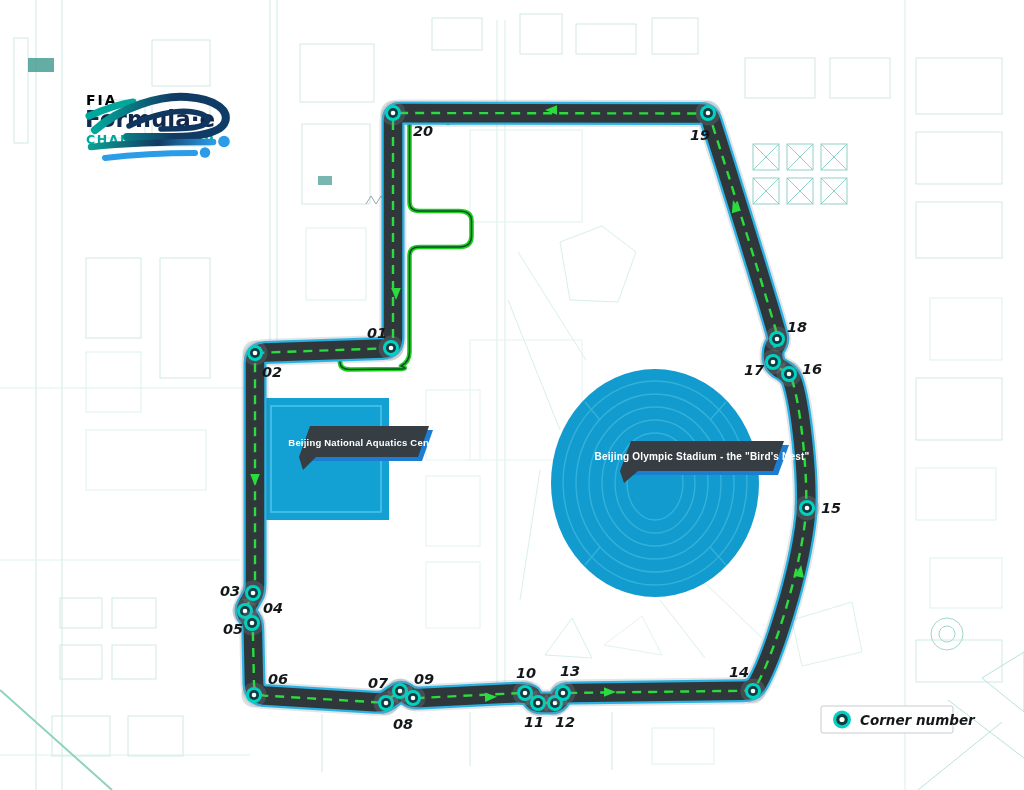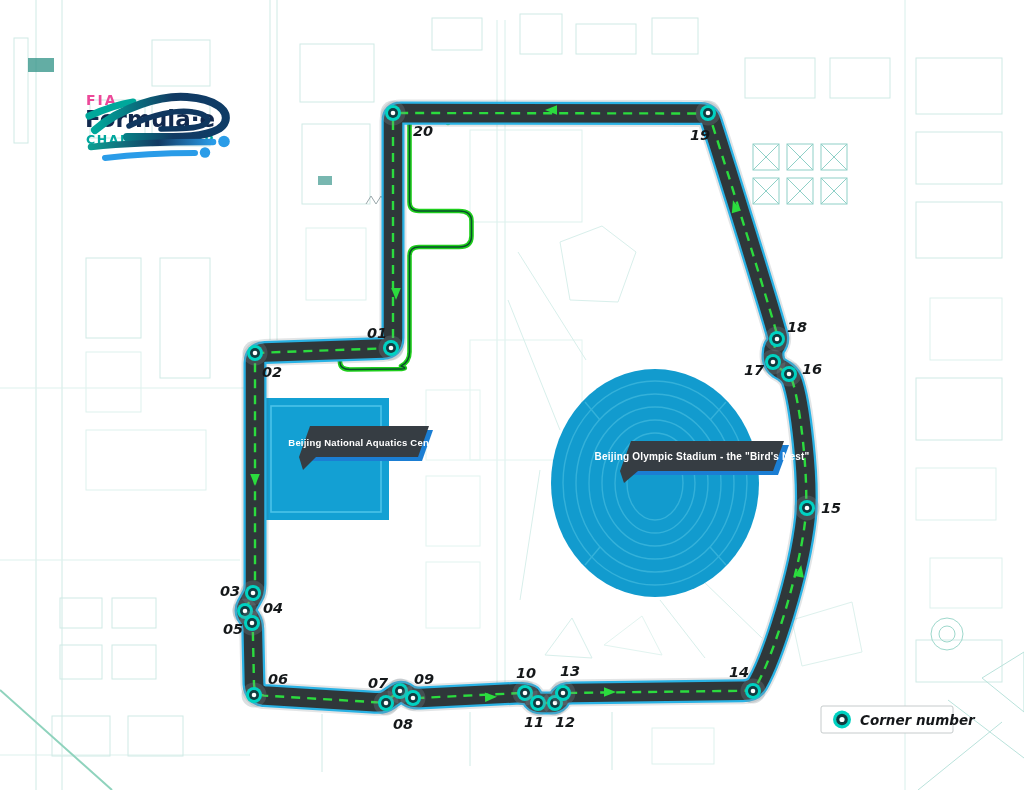--- a/index.html
+++ b/index.html
@@ -4,21 +4,21 @@
 <style>
   html,body{margin:0;padding:0;background:#ffffff;}
   #stage{position:relative;width:1024px;height:790px;background:#ffffff;overflow:hidden;
          font-family:"Liberation Sans",sans-serif;}
   svg{position:absolute;left:0;top:0;}
   .corner-num{font:italic bold 14.5px "DejaVu Sans",sans-serif;fill:#15181a;}
   .banner-text{font:bold 10px "Liberation Sans",sans-serif;fill:#ffffff;letter-spacing:.2px;}
   .banner-text.small{font-size:9.5px;}
   .legend-text{font:italic bold 13.5px "DejaVu Sans",sans-serif;fill:#15171a;}
   #logo{position:absolute;left:82px;top:90px;width:190px;}
-  #logo .fia{font:bold 14px "DejaVu Sans",sans-serif;color:#ec4899;letter-spacing:2px;margin:2px 0 0 4px;}
+  #logo .fia{font:bold 14px "DejaVu Sans",sans-serif;color:#000000;letter-spacing:2px;margin:2px 0 0 4px;}
   #logo .formulae{font:bold 23px "DejaVu Sans",sans-serif;color:#12294e;letter-spacing:0px;margin-left:3px;line-height:1.0;}
   #logo .championship{font:bold 12.5px "DejaVu Sans",sans-serif;color:#00a79e;letter-spacing:1.6px;margin:1px 0 0 4px;}
 </style>
 </head>
 <body>
 
 <div id="stage">
 
 <svg width="1024" height="790" viewBox="0 0 1024 790">
   <defs>

